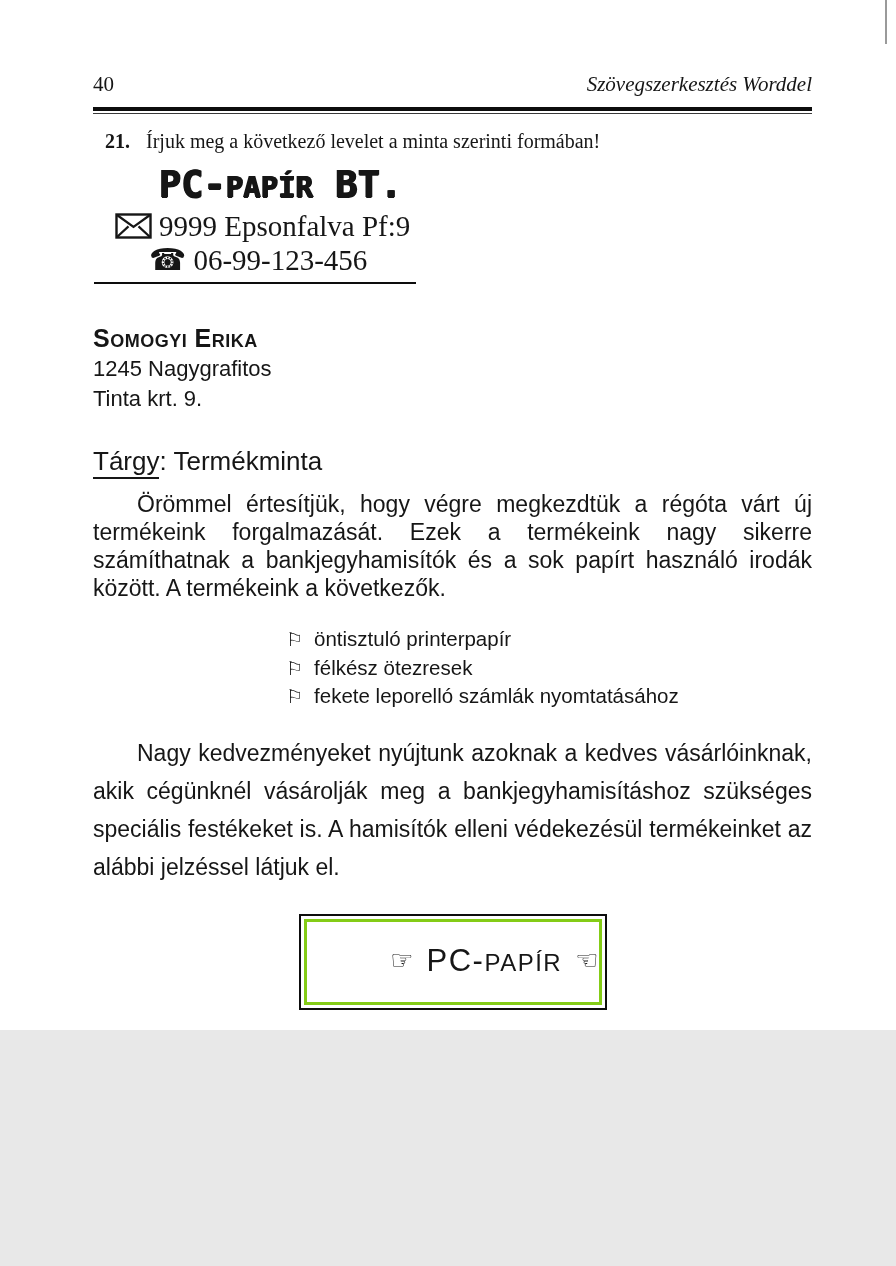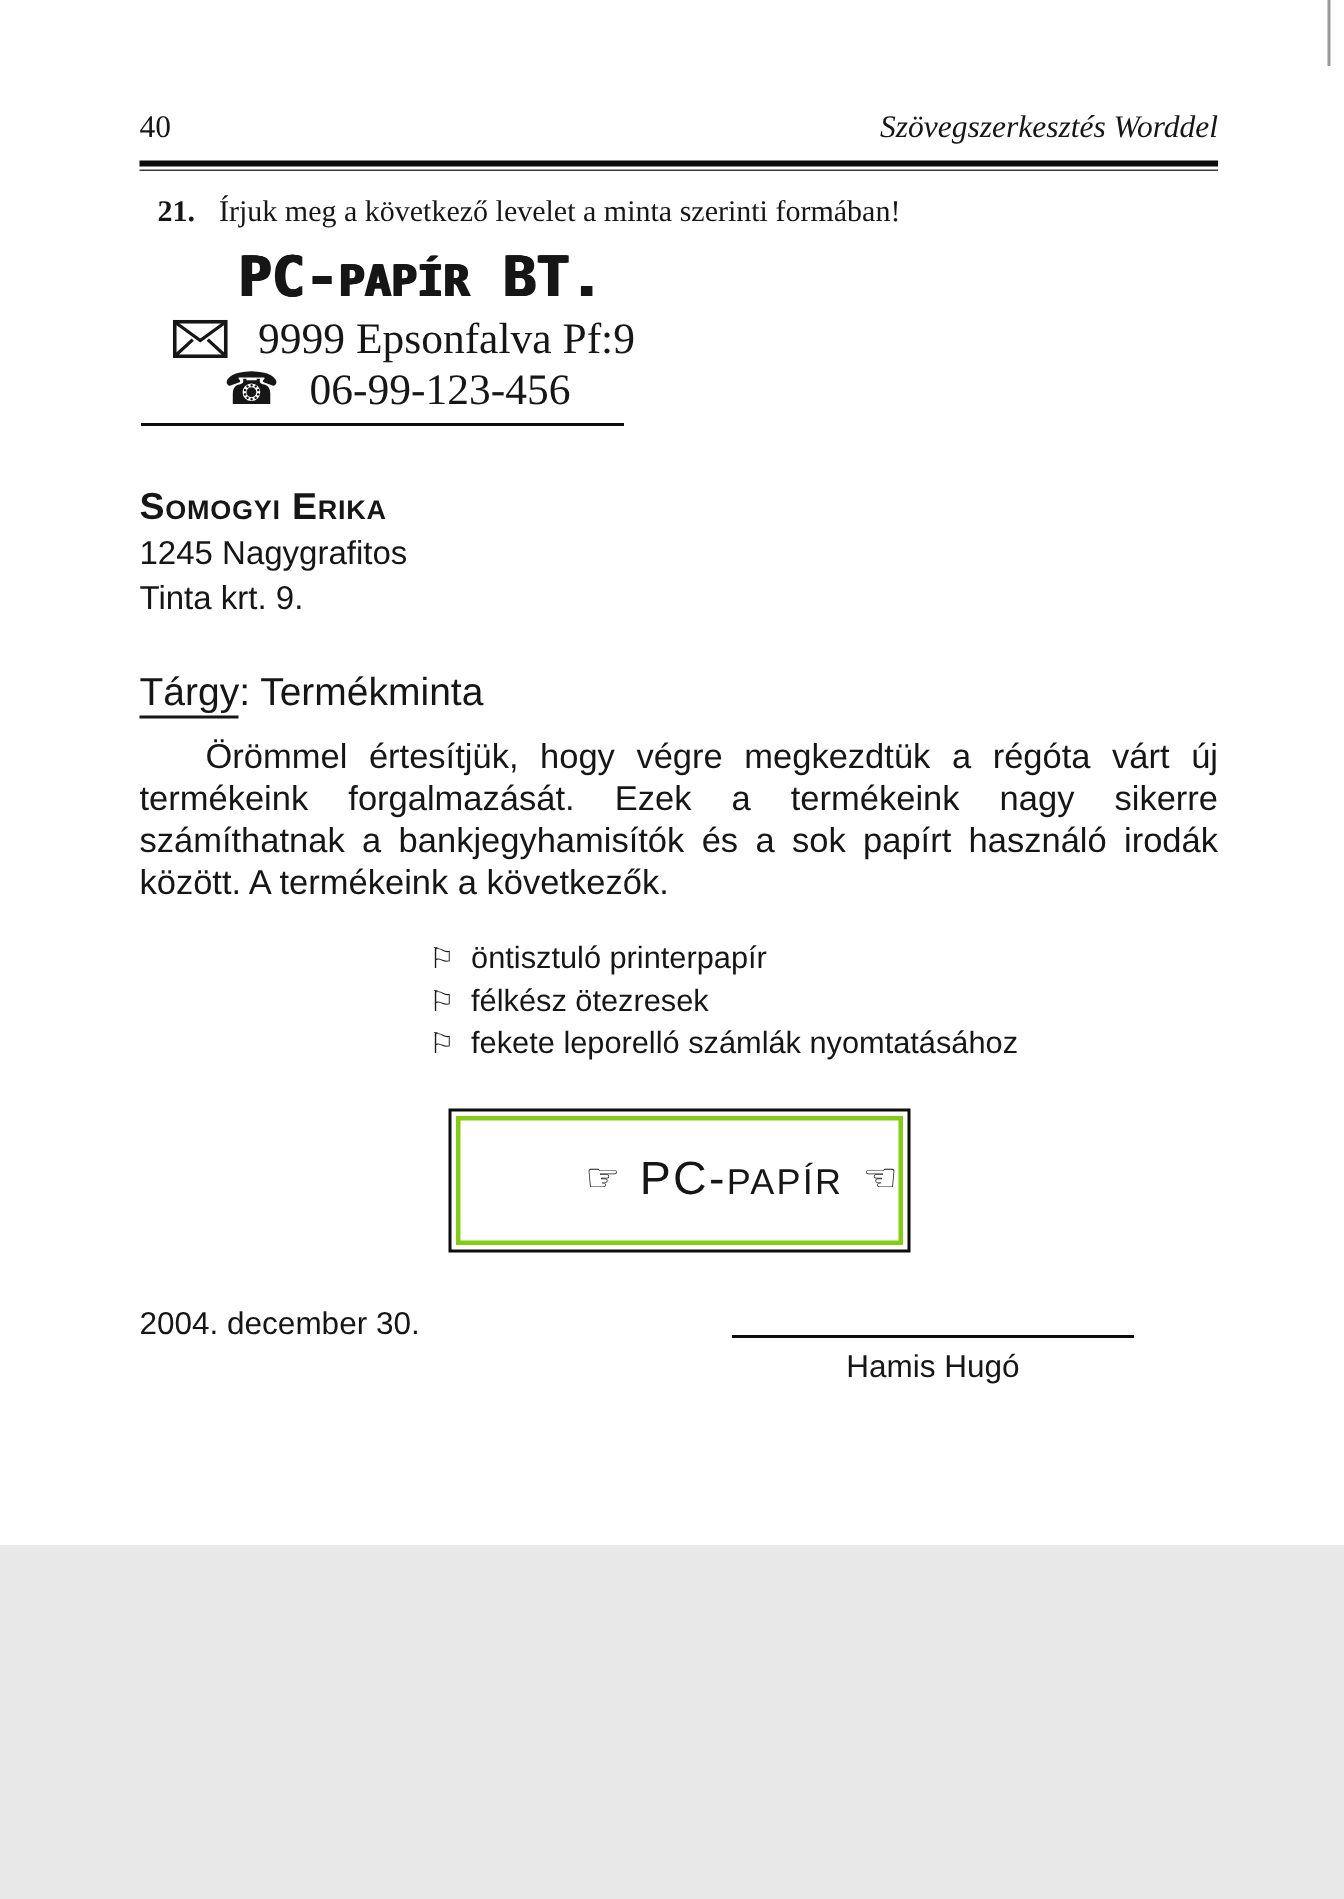--- a/index.html
+++ b/index.html
@@ -30,21 +30,21 @@
   
   .logo {
     margin-top:10px; margin-left:66px;
     font-family:"DejaVu Sans Mono", monospace; font-weight:bold;
     letter-spacing:0; white-space:nowrap;
     text-shadow:0.8px 0 0 currentColor, -0.8px 0 0 currentColor, 0 0.6px 0 currentColor;
   }
   .logo-big   { font-size:37px; }
   .logo-small { font-size:29px; }
   .lh-line {
-    display:flex; align-items:center; gap:20px;
+    display:flex; align-items:center; gap:7px;
     font-family:"Liberation Serif", serif; font-size:29px; line-height:34px;
   }
   .lh-address { margin-left:22px; margin-top:3px; }
   .lh-phone   { margin-left:56px; }
   .phone-glyph { font-family:"DejaVu Sans", sans-serif; font-size:30px; line-height:30px; }
   .envelope-svg { display:block; }
   .lh-rule { margin-top:5px; margin-left:1px; width:322px; height:2px; background:#0d0d0d; }
 
   
   .recipient { margin-top:38px; font-size:22px; line-height:30px; }
@@ -139,20 +139,21 @@
       <span class="bullet">⚐</span><span>öntisztuló printerpapír</span>
     </li>
     <li>
       <span class="bullet">⚐</span><span>félkész ötezresek</span>
     </li>
     <li>
       <span class="bullet">⚐</span><span>fekete leporelló számlák nyomtatásához</span>
     </li>
   </ul>
 
+  <p class="para para2">Nagy kedvezményeket nyújtunk azoknak a kedves vásárlóinknak, akik cégünknél vásárolják meg a bankjegyhamisításhoz szükséges speciális festékeket is. A hamisítók elleni védekezésül termékeinket az alábbi jelzéssel látjuk el.</p>
 
   <div class="stamp-outer">
     <div class="stamp-inner">
       <span class="hand hand-left">☞</span><span class="stamp-main">PC-</span><span class="stamp-small">PAPÍR</span><span class="hand hand-right">☜</span>
     </div>
   </div>
 
 
   <div class="closing-row">
     <div class="date-line">2004. december 30.</div>

